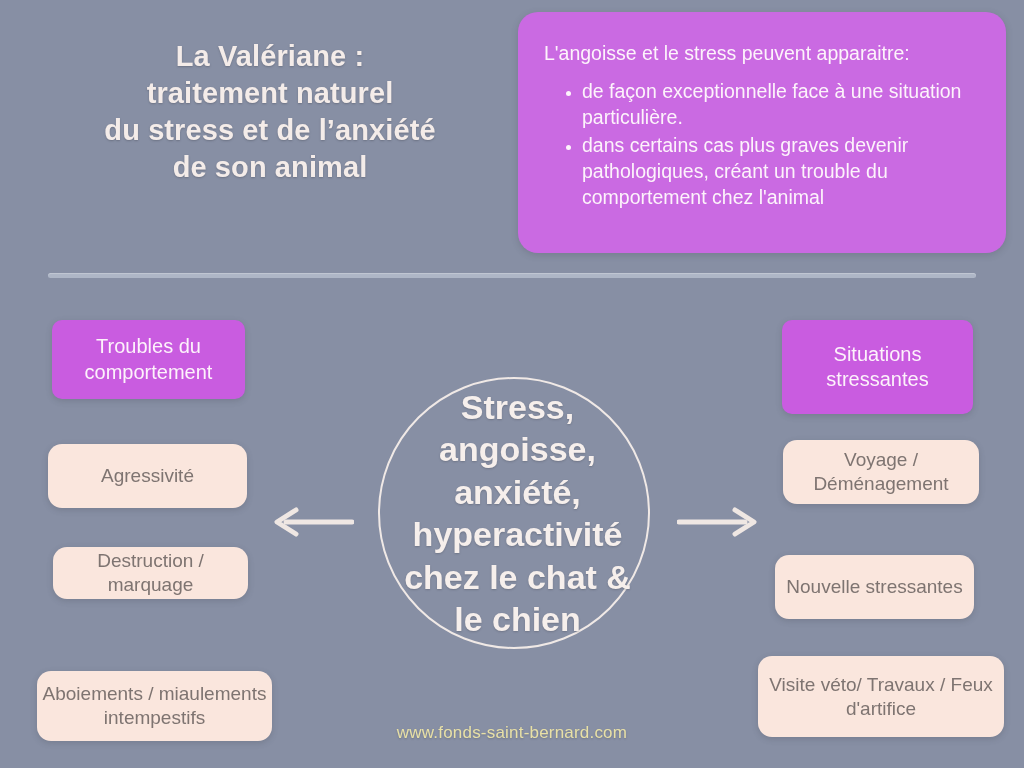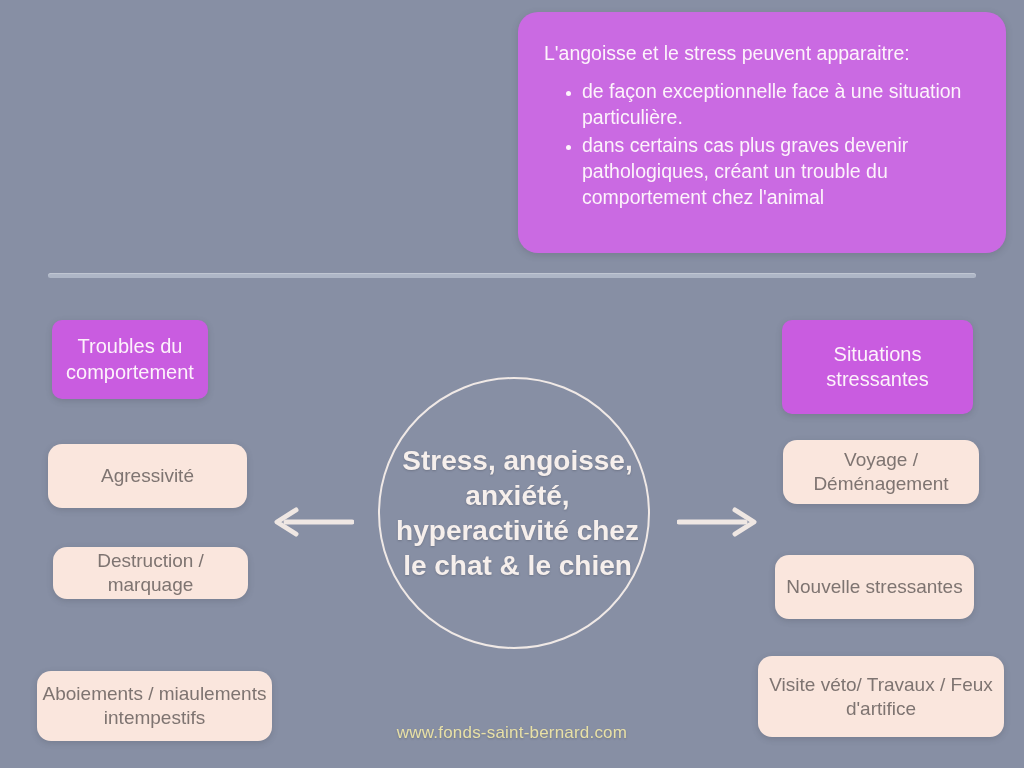--- a/index.html
+++ b/index.html
@@ -98,21 +98,21 @@
     border-radius: 10px;
   }
   .box.cream {
     background: #fae6dd;
     color: #7e7471;
     font-size: 19px;
     border-radius: 14px;
   }
 
   
-  #box-troubles      { left: 52px;  top: 320px; width: 156px; height: 79px; }
+  #box-troubles      { left: 52px;  top: 320px; width: 193px; height: 79px; }
   #box-agressivite   { left: 48px;  top: 444px; width: 199px; height: 64px; }
   #box-destruction   { left: 53px;  top: 547px; width: 195px; height: 52px; }
   #box-aboiements    { left: 37px;  top: 671px; width: 235px; height: 70px; }
 
   
   #box-situations    { left: 782px; top: 320px; width: 191px; height: 94px; }
   #box-voyage        { left: 783px; top: 440px; width: 196px; height: 64px; }
   #box-cohabitation  { left: 775px; top: 555px; width: 199px; height: 64px; }
   #box-visite        { left: 758px; top: 656px; width: 246px; height: 81px; }
 
@@ -127,21 +127,21 @@
     border: 2px solid #f0e9e6;
     border-radius: 50%;
     display: flex;
     align-items: center;
     justify-content: center;
     text-align: center;
   }
   .circle-text {
     color: #f6efec;
     font-weight: bold;
-    font-size: 28px;
+    font-size: 34px;
     line-height: 1.25;
     text-shadow: 0 1px 2px rgba(60,62,74,0.3);
     padding: 0 6px;
     margin-left: 7px;
   }
 
   
   .arrow {
     position: absolute;
     top: 505px;
@@ -163,20 +163,26 @@
     font-size: 17px;
     letter-spacing: 0.2px;
     text-shadow: 0 1px 2px rgba(60,62,74,0.3);
   }
 </style>
 </head>
 <body>
 
 <div id="poster">
 
+  <div class="title">
+    <span class="tline">La Valériane :</span>
+    <span class="tline">traitement naturel</span>
+    <span class="tline">du stress et de l’anxiété</span>
+    <span class="tline">de son animal</span>
+  </div>
 
   <div class="callout">
     <div class="callout-head">L'angoisse et le stress peuvent apparaitre:</div>
     <ul class="callout-list">
       <li>de façon exceptionnelle face à une situation particulière.</li>
       <li>dans certains cas plus graves devenir pathologiques, créant un trouble du comportement chez l'animal</li>
     </ul>
   </div>
 
   <div class="divider"></div>

